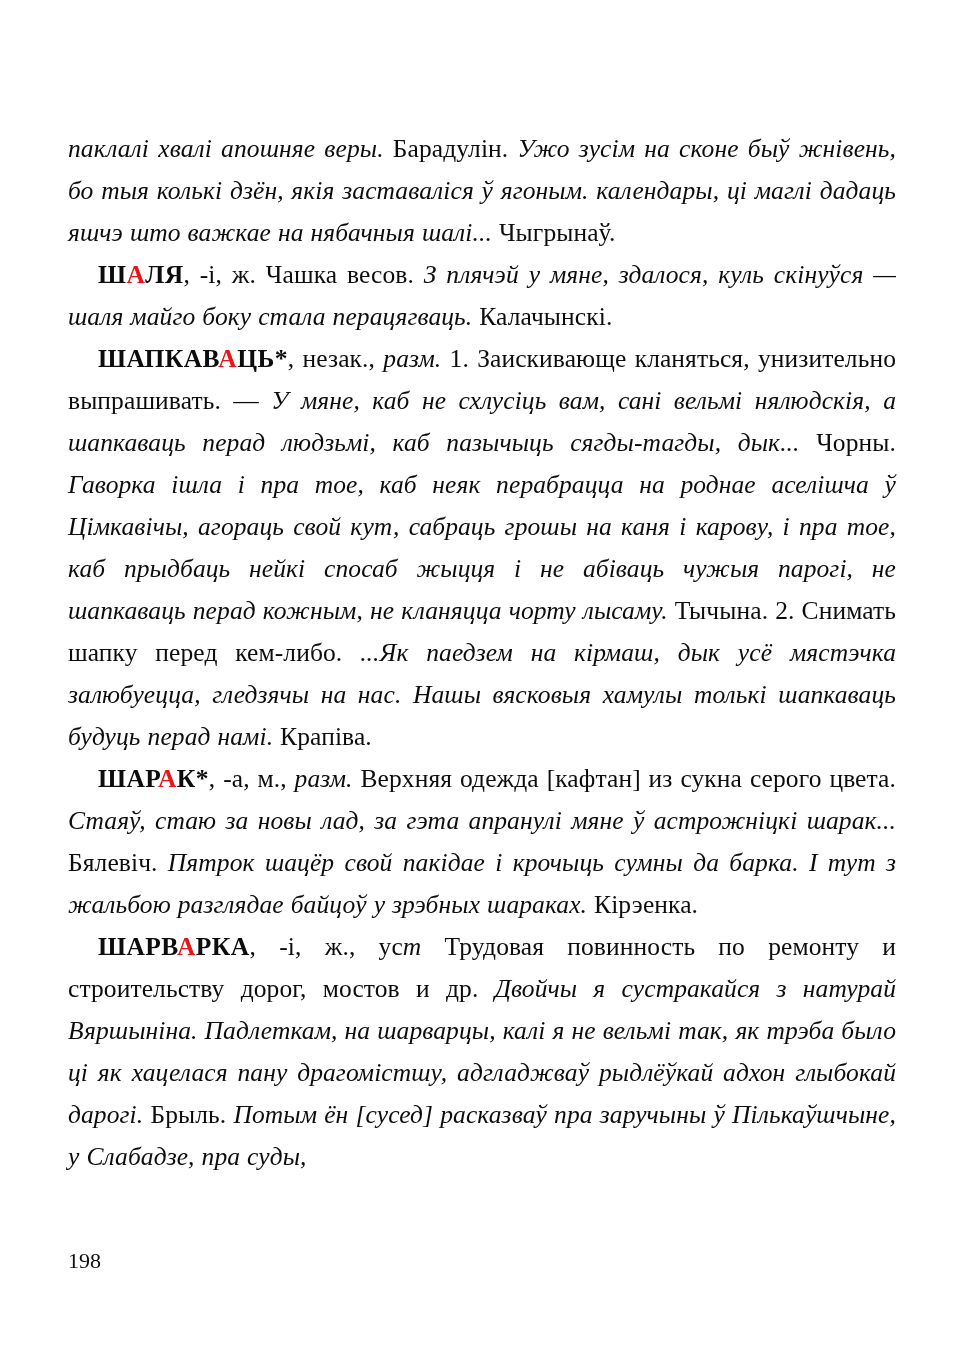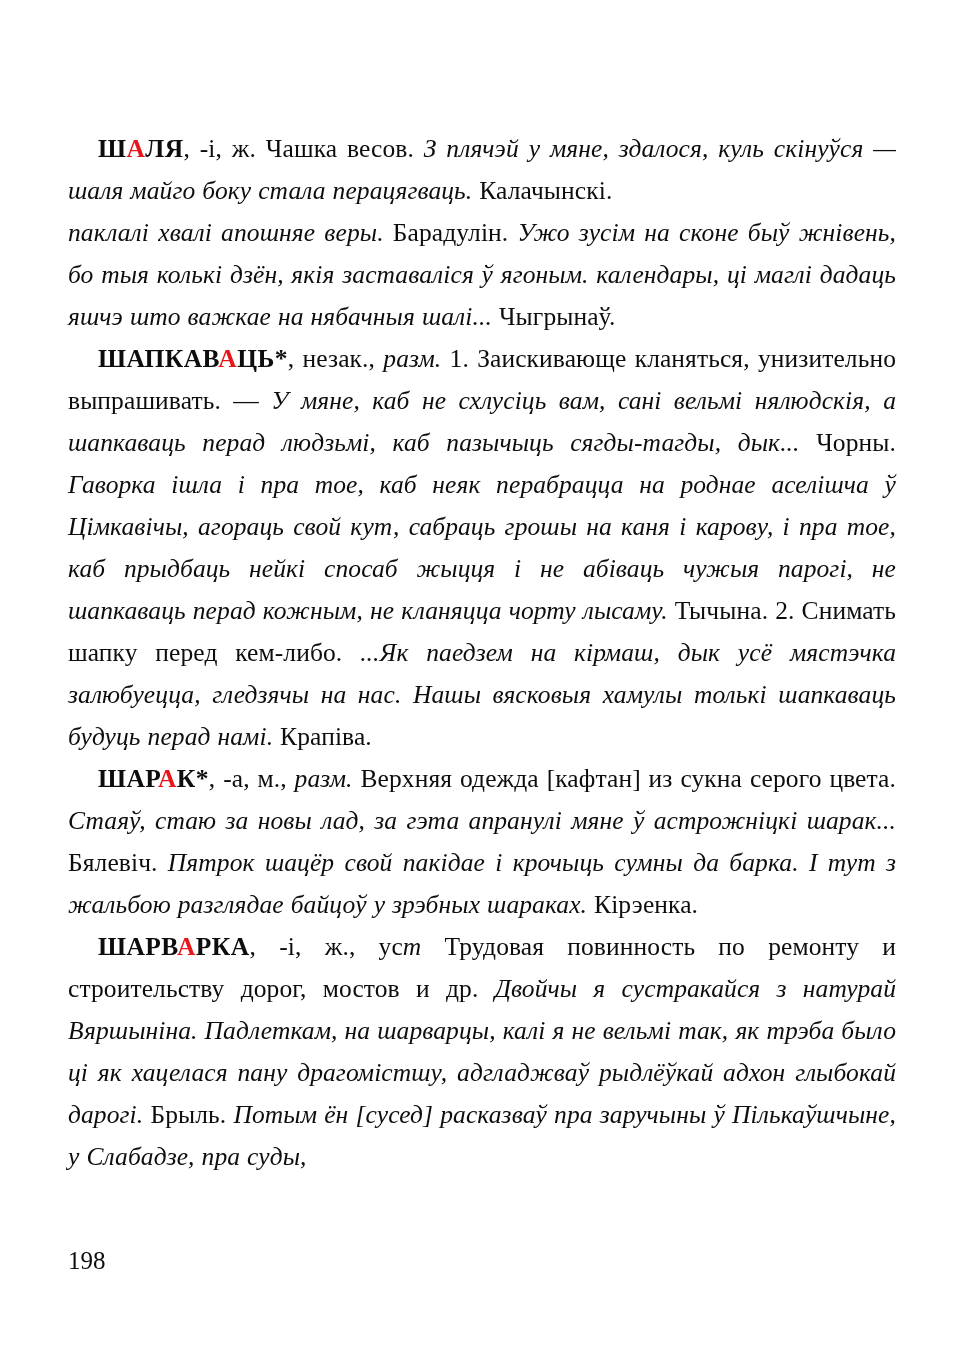--- a/index.html
+++ b/index.html
@@ -67,36 +67,36 @@
   
   .stress {
     color: #e8161a;
     font-weight: bold;
   }
 
   .page-number {
     position: absolute;
     left: 68px;
     top: 1246px;
-    font-size: 25px;
+    font-size: 22px;
     line-height: 30px;
     font-family: "Liberation Serif", "DejaVu Serif", serif;
     color: #0d0d0d;
   }
 </style>
 </head>
 <body>
 
 <div class="page">
 
   <div class="text-column">
 
+    <p class="para"><span class="it">паклалі хвалі апошняе веры.</span><span class="rm"> Барадулін.</span><span class="it">  Ужо зусім на сконе быў жнівень, бо тыя колькі дзён, якія заставаліся ў ягоным. календары, ці маглі дадаць яшчэ што важкае на нябачныя шалі...</span><span class="rm"> Чыгрынаў.</span></p>
+
     <p class="para indent"><span class="hw"><span>Ш</span><span class="stress">А</span><span>ЛЯ</span></span><span class="rm">, -і, ж. Чашка весов. </span><span class="it">З плячэй у мяне, здалося, куль скінуўся — шаля майго боку стала перацягваць.</span><span class="rm"> Калачынскі.</span></p>
-
-    <p class="para"><span class="it">паклалі хвалі апошняе веры.</span><span class="rm"> Барадулін.</span><span class="it">  Ужо зусім на сконе быў жнівень, бо тыя колькі дзён, якія заставаліся ў ягоным. календары, ці маглі дадаць яшчэ што важкае на нябачныя шалі...</span><span class="rm"> Чыгрынаў.</span></p>
 
     <p class="para indent"><span class="hw"><span>ШАПКАВ</span><span class="stress">А</span><span>ЦЬ*</span></span><span class="rm">, незак., </span><span class="it">разм.</span><span class="rm"> 1. Заискивающе кланяться, унизительно выпрашивать. — </span><span class="it">У мяне, каб не схлусіць вам, сані вельмі нялюдскія, а шапкаваць перад людзьмі, каб пазычыць сягды-тагды, дык...</span><span class="rm"> Чорны. </span><span class="it">Гаворка ішла і пра тое, каб неяк перабрацца на роднае аселішча ў Цімкавічы, агораць свой кут, сабраць грошы на каня і карову, і пра тое, каб прыдбаць нейкі спосаб жыцця і не абіваць чужыя парогі, не шапкаваць перад кожным, не кланяцца чорту лысаму.</span><span class="rm"> Тычына. 2. Снимать шапку перед кем-либо. </span><span class="it">...Як паедзем на кірмаш, дык усё мястэчка залюбуецца, гледзячы на нас. Нашы вясковыя хамулы толькі шапкаваць будуць перад намі.</span><span class="rm"> Крапіва.</span></p>
 
     <p class="para indent"><span class="hw"><span>ШАР</span><span class="stress">А</span><span>К*</span></span><span class="rm">, -а, м., </span><span class="it">разм.</span><span class="rm"> Верхняя одежда [кафтан] из сукна серого цвета. </span><span class="it">Стаяў, стаю за новы лад, за гэта апранулі мяне ў астрожніцкі шарак...</span><span class="rm"> Бялевіч. </span><span class="it">Пятрок шацёр свой пакідае і крочыць сумны да барка. І тут з жальбою разглядае байцоў у зрэбных шараках.</span><span class="rm"> Кірэенка.</span></p>
 
     <p class="para indent"><span class="hw"><span>ШАРВ</span><span class="stress">А</span><span>РКА</span></span><span class="rm">, -і, ж., ус</span><span class="it">т</span><span class="rm"> Трудовая повинность по ремонту и строительству дорог, мостов и др. </span><span class="it">Двойчы я сустракайся з натурай Вяршыніна. Падлеткам, на шарварцы, калі я не вельмі так, як трэба было ці як хацелася пану драгомістшу, адгладжваў рыдлёўкай адхон глыбокай дарогі.</span><span class="rm"> Брыль. </span><span class="it">Потым ён [сусед] расказваў пра заручыны ў Пількаўшчыне, у Слабадзе, пра суды,</span></p>
 
   </div>
 
   <div class="page-number">198</div>

